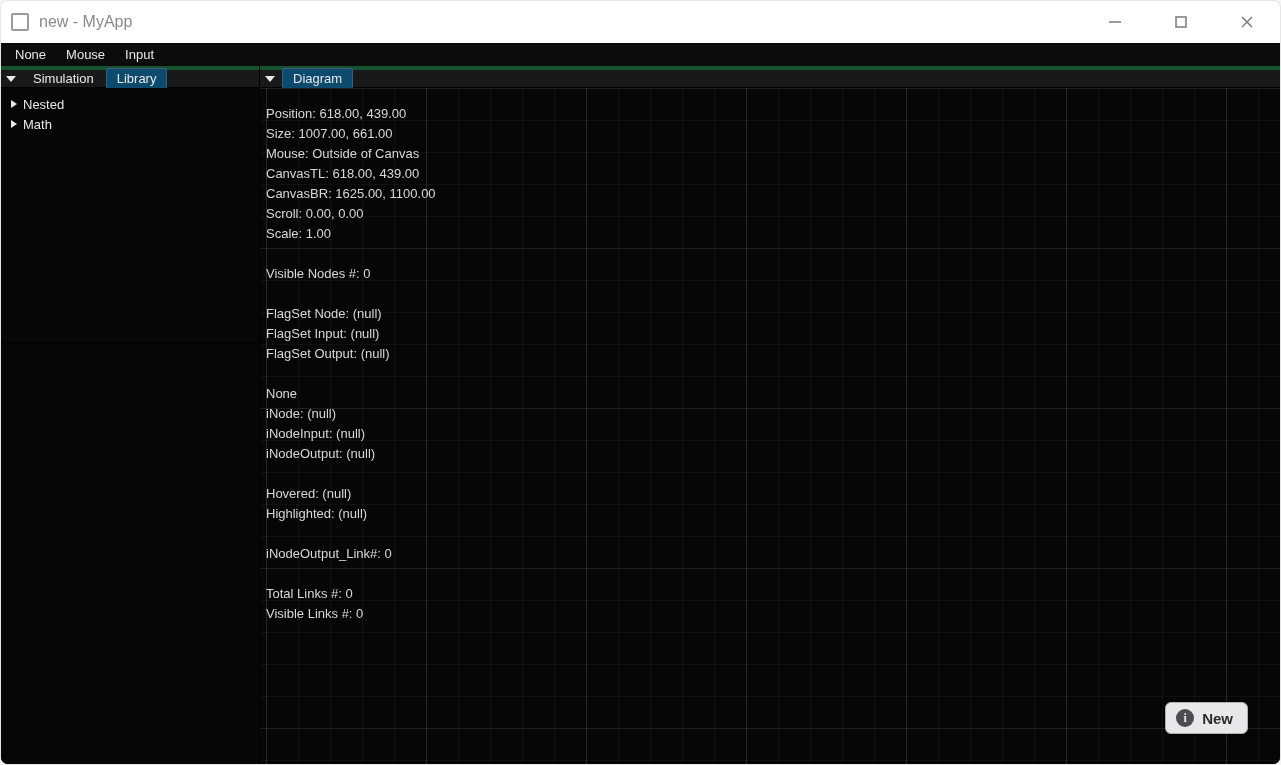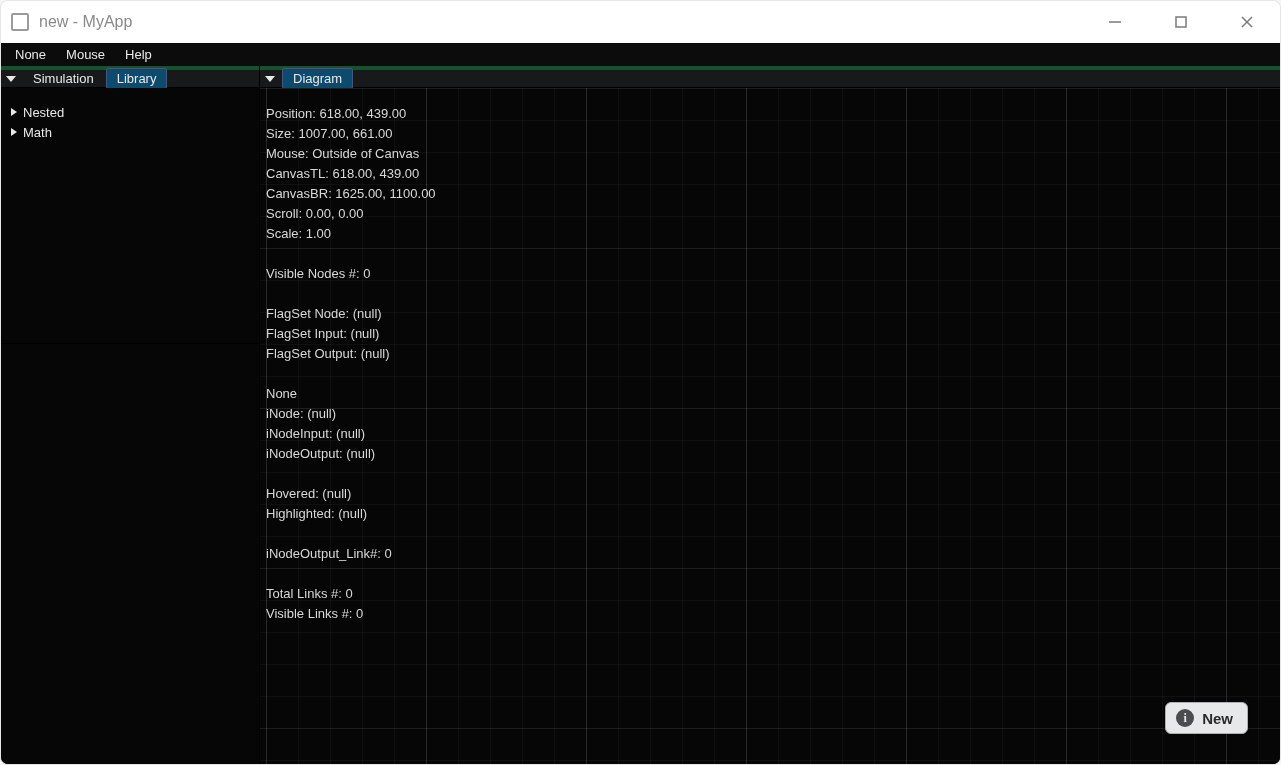--- a/index.html
+++ b/index.html
@@ -113,21 +113,21 @@
   }
 
   
   .panel {
     flex: 1;
     background: #060606;
     overflow: hidden;
     min-height: 0;
   }
   .tree {
-    padding: 14px 4px;
+    padding: 6px 4px;
   }
   .tree-item {
     display: flex;
     align-items: center;
     height: 20px;
     color: #e8e8e8;
     font-size: 13px;
   }
   .tree-item .arrow {
     width: 18px;
@@ -212,21 +212,21 @@
             <line x1="2" y1="2" x2="12" y2="12" stroke="#7a7a7a" stroke-width="1.5"></line>
             <line x1="12" y1="2" x2="2" y2="12" stroke="#7a7a7a" stroke-width="1.5"></line>
           </svg>
       </div>
     </div>
   </div>
 
   <div class="menubar">
     <div class="menu-item">None</div>
     <div class="menu-item">Mouse</div>
-    <div class="menu-item">Help</div>
+    <div class="menu-item">Input</div>
   </div>
 
   <div class="workspace">
 
     <div class="left-col">
 
       <div class="tab-header">
         <span class="collapse-icon">
           <svg width="10" height="10" viewBox="0 0 10 10">
               <polygon points="0,2 10,2 5,8" fill="#e8e8e8"></polygon>

